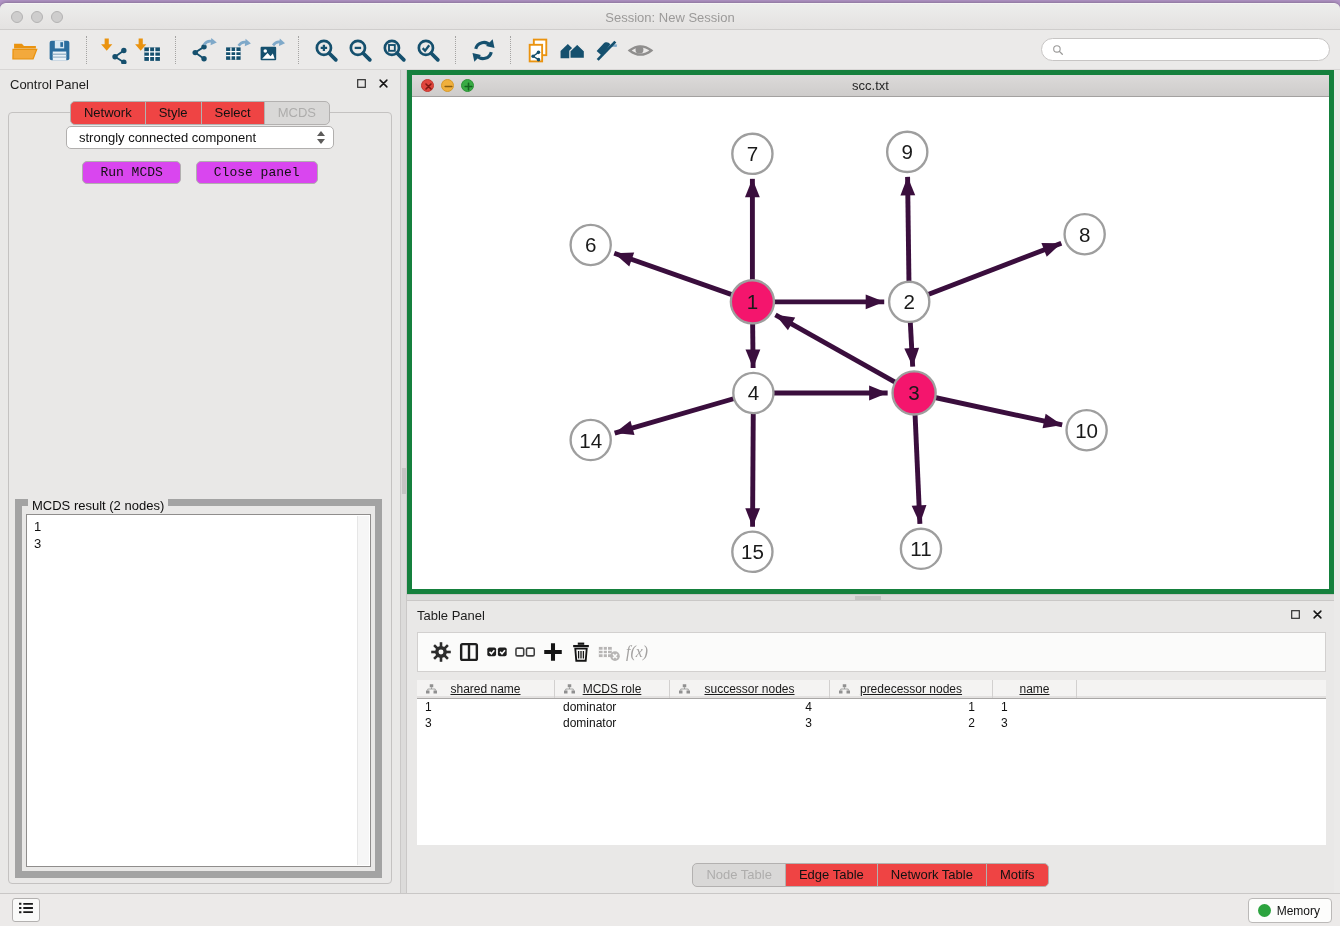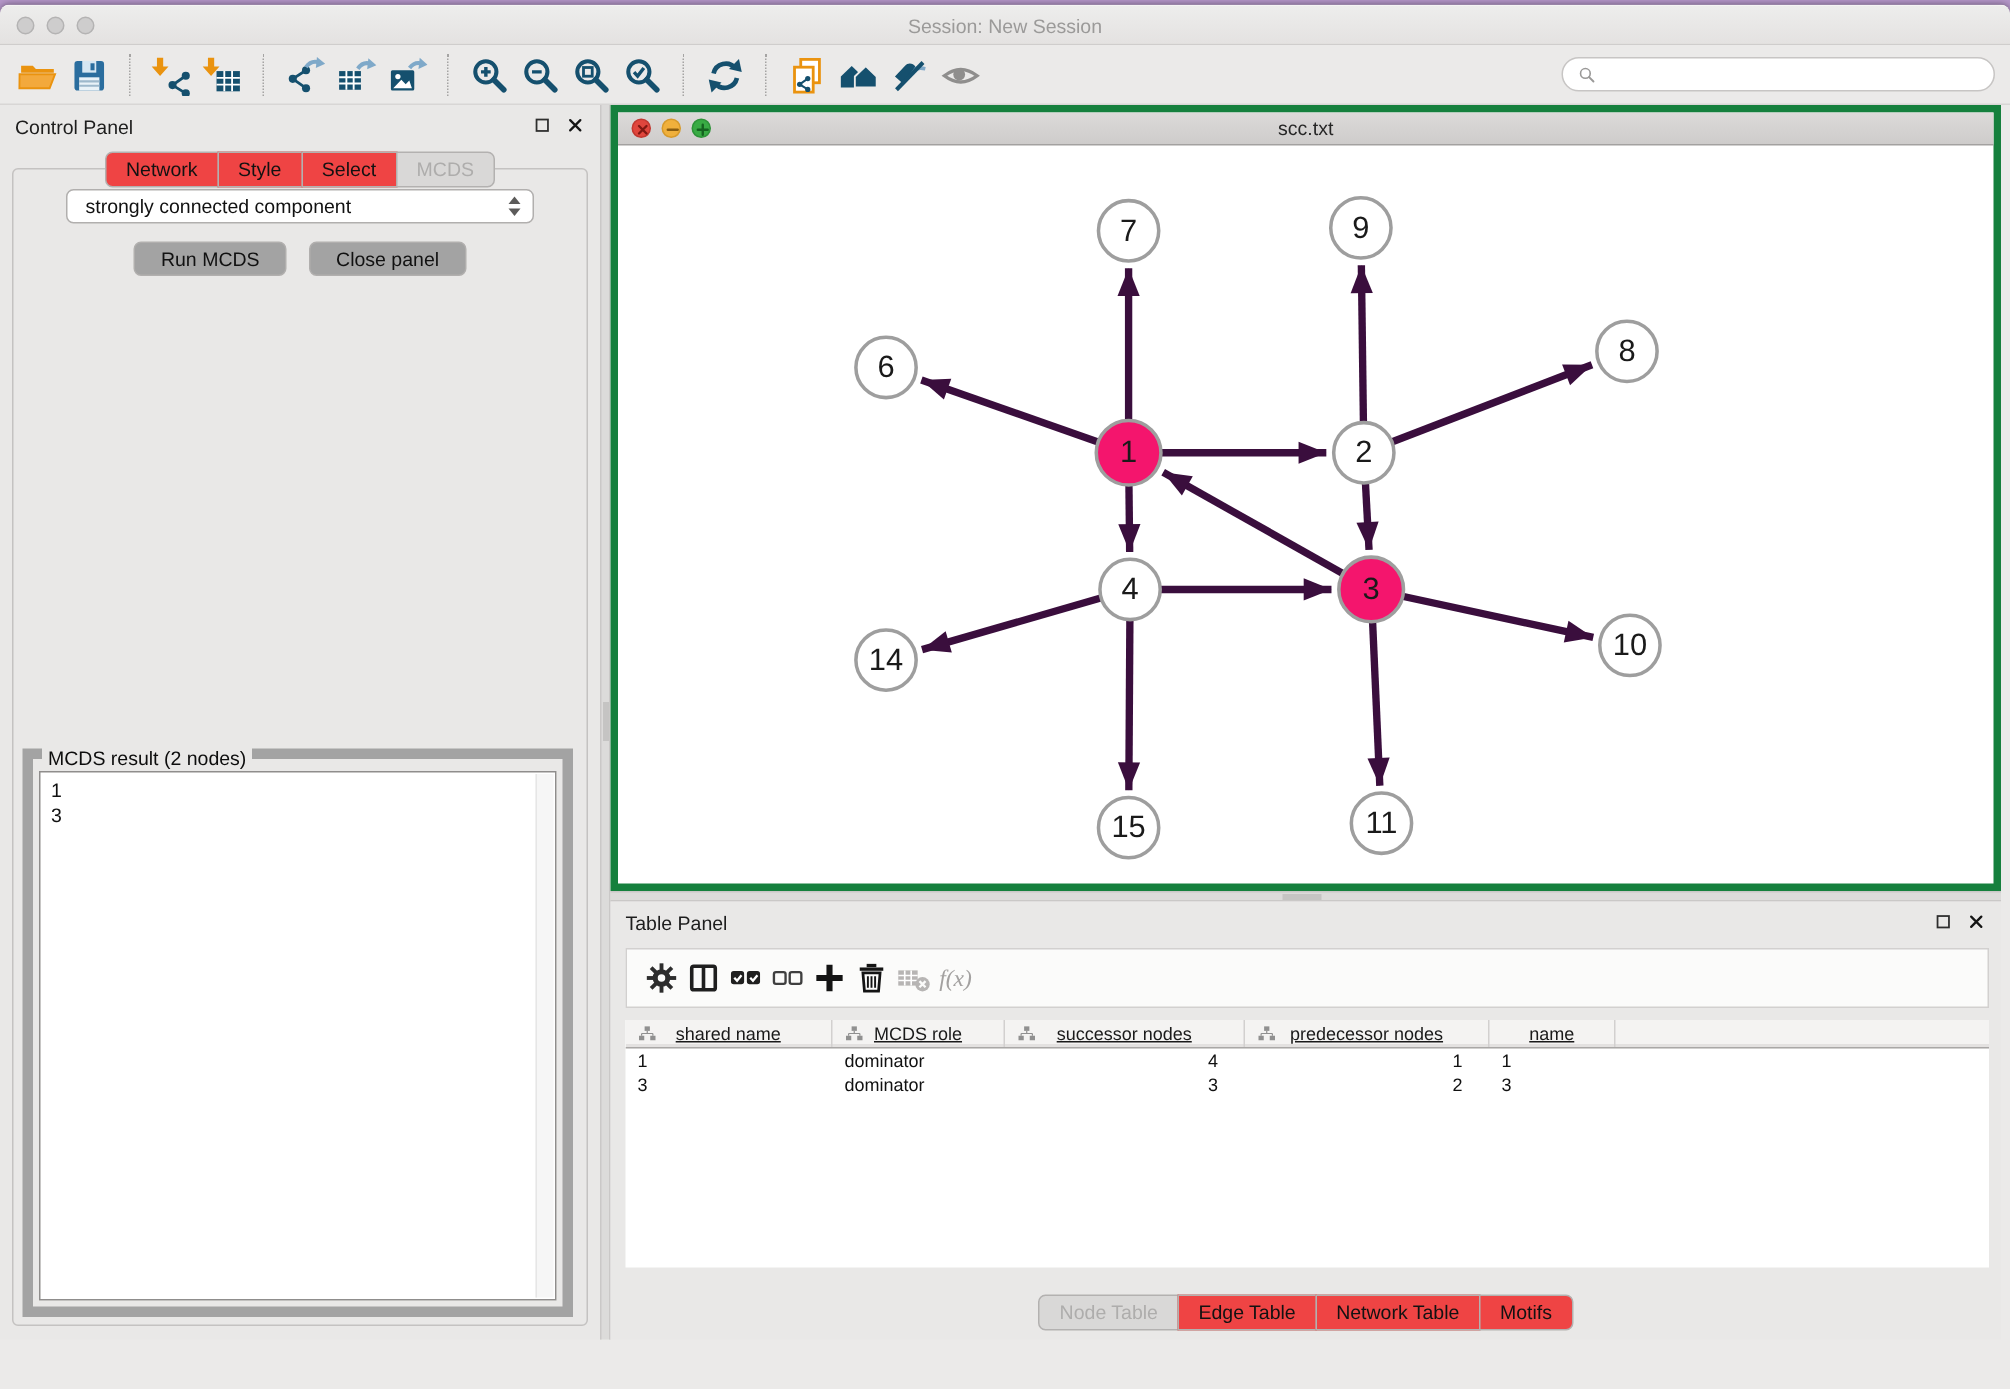--- a/index.html
+++ b/index.html
@@ -32,28 +32,28 @@
   .panel-controls { position: absolute; right: 11px; top: 8px; display: flex; gap: 11px; align-items: center; }
   .panel-controls span svg { width: 11px; height: 11px; display: block; }
   .seg-row { display: flex; justify-content: center; }
   .cp-tabs { position: absolute; top: 31px; left: 0; right: 0; z-index: 2; }
   .seg-btn { font-size: 13px; padding: 3px 13px 4px; background: #ef4444; border: 1px solid #b3b1b0; margin-left: -1px; color: #121212; font-family: "Liberation Sans", sans-serif; cursor: default; }
   .seg-btn.first { border-radius: 5px 0 0 5px; margin-left: 0; }
   .seg-btn.last { border-radius: 0 5px 5px 0; }
   .seg-btn.selected { background: #d9d8d7; color: #aeadac; }
   .cp-content { position: absolute; top: 42px; left: 8px; right: 8px; bottom: 9px; border: 1px solid #c4c2c1; border-radius: 4px; background: #e9e8e7; }
   .opt-label { margin-top: 33px; text-align: center; font-size: 13px; color: #101010; }
-  .dropdown { margin: 13px auto 0; width: 312px; height: 23px; background: #fff; border: 1px solid #b1afae; border-radius: 5px; position: relative; }
+  .dropdown { margin: 13px auto 0; width: 268px; height: 23px; background: #fff; border: 1px solid #b1afae; border-radius: 5px; position: relative; }
   .dropdown .value { position: absolute; left: 12px; top: 3px; font-size: 13px; color: #111; }
   .dd-arrows { position: absolute; right: 8px; top: 4px; display: flex; flex-direction: column; gap: 3px; }
   .dd-arrows i { display: block; width: 0; height: 0; border-left: 4px solid transparent; border-right: 4px solid transparent; }
   .dd-arrows i.up { border-bottom: 5px solid #5c5b5a; }
   .dd-arrows i.down { border-top: 5px solid #5c5b5a; }
   .cp-buttons { display: flex; justify-content: center; gap: 15px; margin-top: 12px; }
-  .btn { height: 23px; padding: 0 17px; background: #a3a3a3; border: 1px solid #b1afae; border-radius: 5px; font-size: 13px; color: #111; font-family: Liberation Sans, sans-serif; cursor: default; }
+  .btn { height: 23px; padding: 0 17px; background: #d946ef; border: 1px solid #b1afae; border-radius: 5px; font-size: 13px; color: #111; font-family: Liberation Mono, monospace; cursor: default; }
   .result-group { position: absolute; left: 6px; right: 9px; top: 386px; bottom: 5px; border: 7px solid #a3a3a3; }
   .result-legend { position: absolute; top: -8px; left: 6px; background: #e9e8e7; padding: 0 4px; font-size: 13px; color: #0d0d0d; }
   .result-text { position: absolute; left: 4px; right: 4px; top: 8px; bottom: 4px; background: #fff; border: 1px solid #8f8d8c; font-size: 13px; color: #111; padding: 3px 7px; line-height: 17px; white-space: pre; overflow: hidden; }
   .result-scroll { position: absolute; right: 1px; top: 1px; bottom: 1px; width: 12px; background: #f6f6f6; border-left: 1px solid #e6e6e6; }
 
   
   .v-splitter { position: absolute; left: 400px; top: 0; width: 7px; bottom: 0; background: #dcdbda; border-left: 1px solid #cac8c7; border-right: 1px solid #cac8c7; }
   .v-splitter .grip { position: absolute; top: 398px; left: 1px; width: 4px; height: 26px; background: #c5c4c3; }
   .h-splitter { position: absolute; top: 524px; left: 0; right: 0; height: 7px; background: #dcdbda; border-top: 1px solid #cac8c7; border-bottom: 1px solid #cac8c7; }
   .h-splitter .grip { position: absolute; left: 448px; top: 1px; width: 26px; height: 4px; background: #c5c4c3; }
@@ -542,15 +542,29 @@
               <button class="seg-btn first selected">Node Table</button>
               <button class="seg-btn">Edge Table</button>
               <button class="seg-btn">Network Table</button>
               <button class="seg-btn last">Motifs</button>
             </div>
         </div>
 
       </div>
     </div>
 
+    <div class="statusbar">
+      <div class="sb-left-btn">
+          <span><svg viewBox="0 0 26 26">
+              <path d="M9.5 7.5 H22 M9.5 13 H22 M9.5 18.5 H22" stroke="#1a1a1a" stroke-width="2.3"></path>
+              <rect x="4" y="6.2" width="3" height="2.6" fill="#1a1a1a"></rect>
+              <rect x="4" y="11.7" width="3" height="2.6" fill="#1a1a1a"></rect>
+              <rect x="4" y="17.2" width="3" height="2.6" fill="#1a1a1a"></rect>
+            </svg></span>
+        </div>
+      <div class="memory-btn">
+        <span class="memory-dot" id="memory-dot" style="background: rgb(44, 163, 62);"></span>
+        <span>Memory</span>
+      </div>
+    </div>
 
   </div>
 </div>
 
 </body></html>

